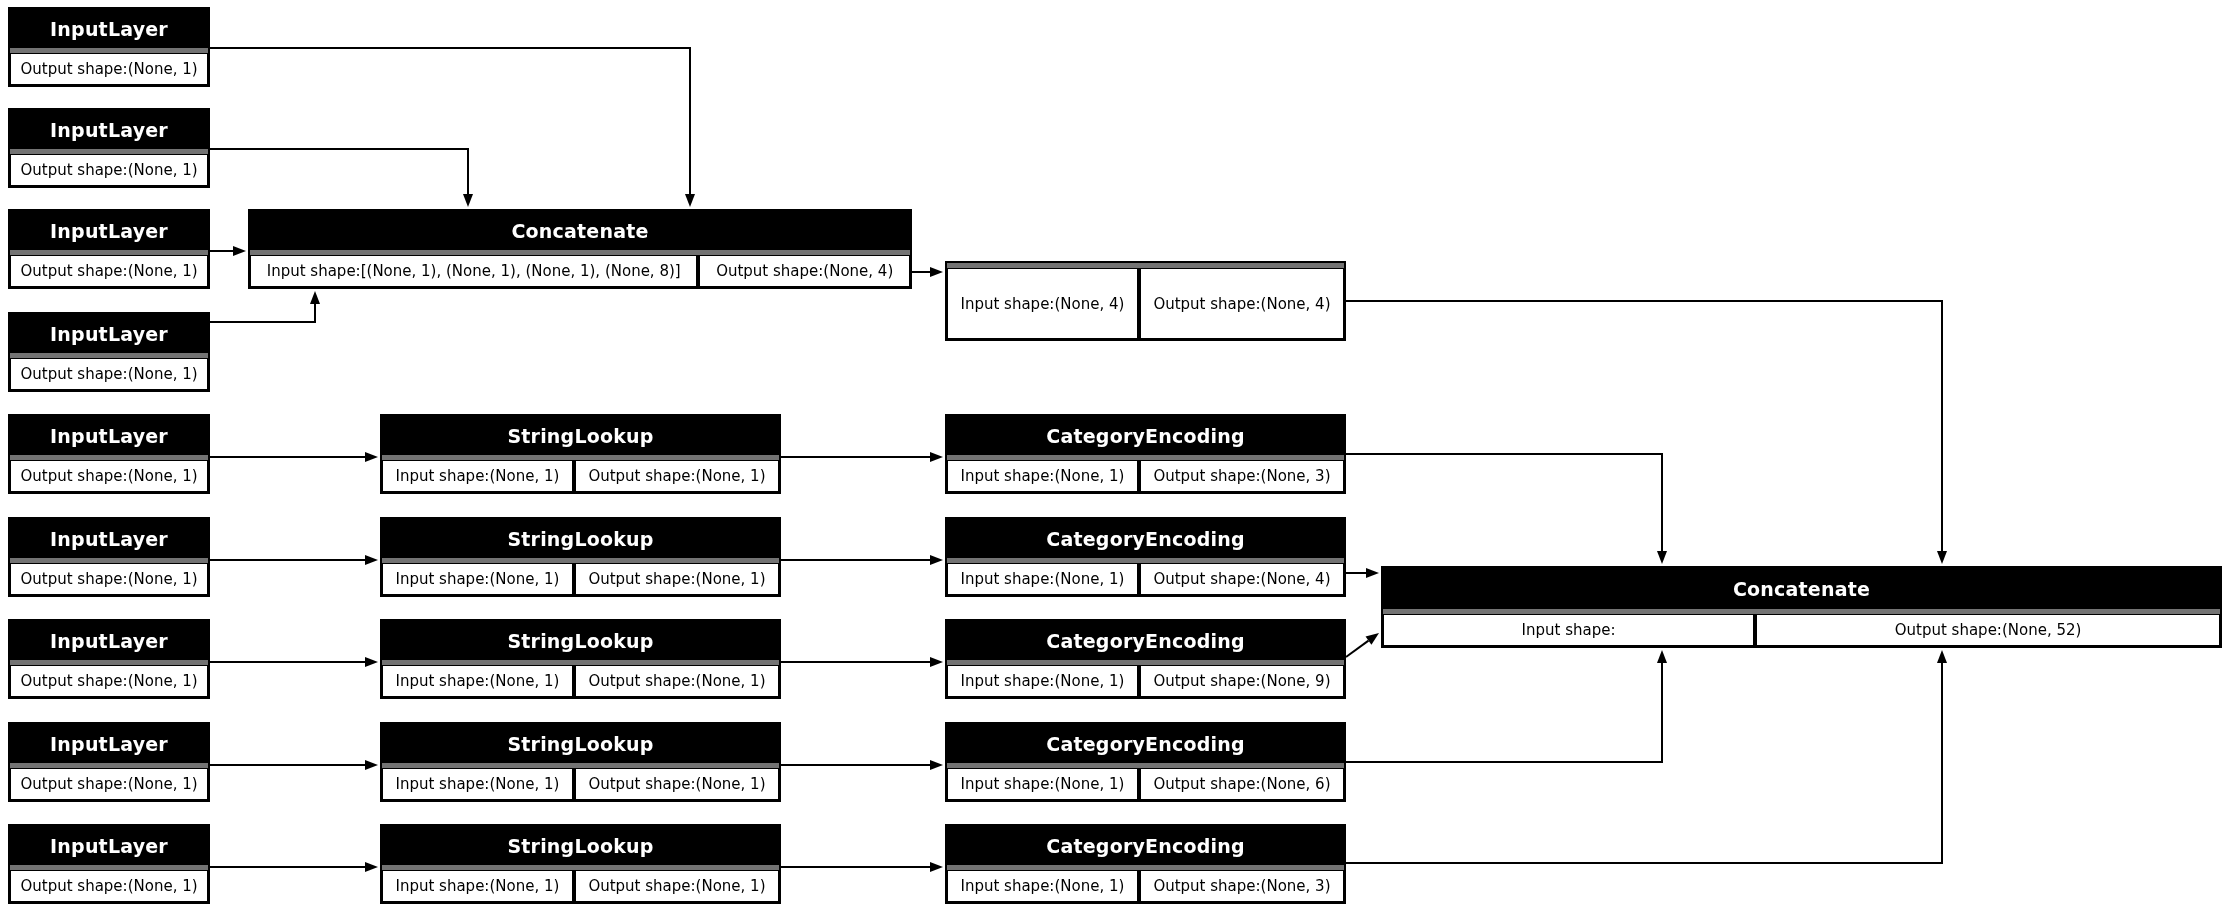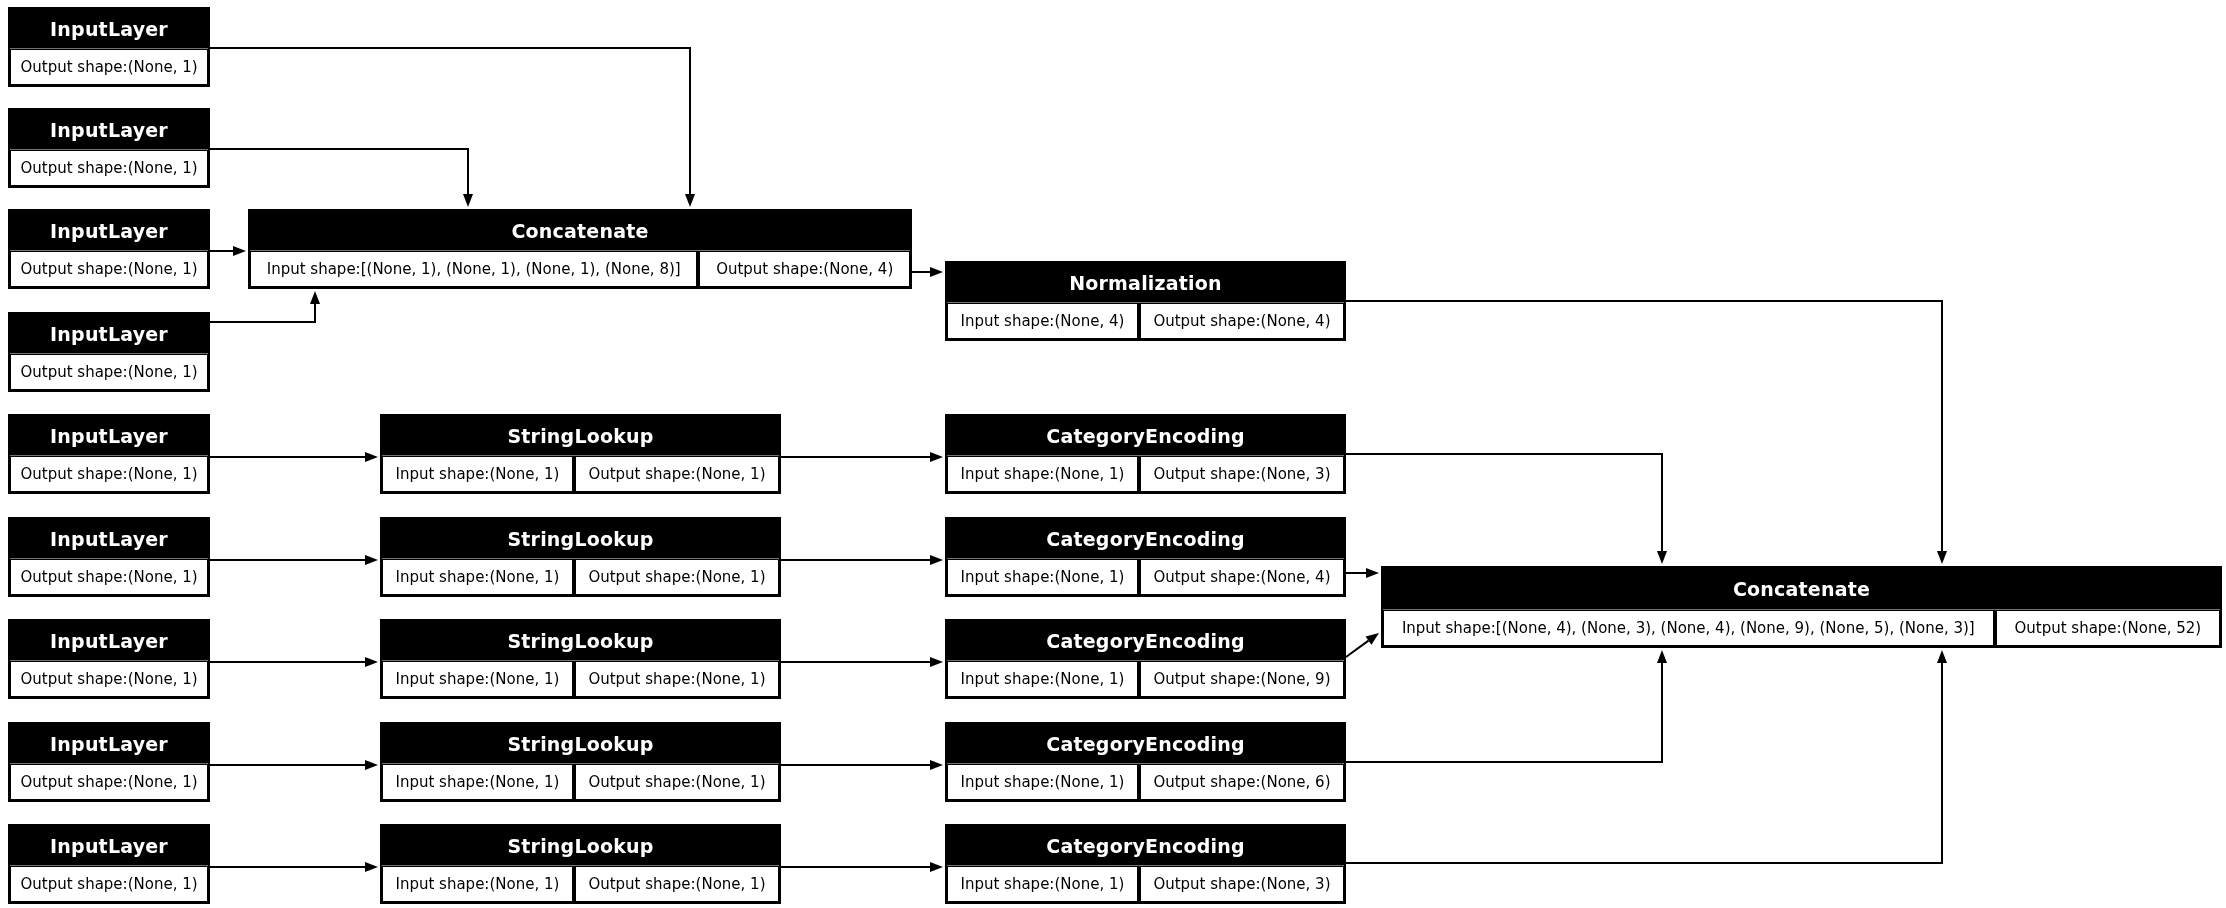--- a/index.html
+++ b/index.html
@@ -35,21 +35,21 @@
     font-size: 19px;
     letter-spacing: 0.2px;
     background: #000000;
   }
   .node .cells {
     flex: 1 1 auto;
     display: flex;
     flex-direction: row;
     background: #000000;
     gap: 2px;
-    border-top: 1px solid #737373;
+    border-top: 5px solid #737373;
     min-height: 0;
   }
   .node .cell {
     flex: 1 1 auto;
     display: flex;
     align-items: center;
     justify-content: center;
     background: #ffffff;
     color: #000000;
     font-size: 15px;
@@ -195,21 +195,20 @@
             <span class="label">Input shape: </span>
             <span class="value">[(None, 1), (None, 1), (None, 1), (None, 8)]</span>
           </div>
           <div class="cell">
             <span class="label">Output shape: </span>
             <span class="value">(None, 4)</span>
           </div>
         </div>
       </div>
       <div class="node" style="left: 945px; top: 261px; width: 401px; height: 80px;">
-        <div class="title" style="height: 39px;">Normalization</div>
         <div class="cells">
           <div class="cell">
             <span class="label">Input shape: </span>
             <span class="value">(None, 4)</span>
           </div>
           <div class="cell">
             <span class="label">Output shape: </span>
             <span class="value">(None, 4)</span>
           </div>
         </div>
@@ -387,21 +386,20 @@
             <span class="label">Output shape: </span>
             <span class="value">(None, 3)</span>
           </div>
         </div>
       </div>
       <div class="node" style="left: 1381px; top: 566px; width: 841px; height: 82px;">
         <div class="title" style="height: 41px;">Concatenate</div>
         <div class="cells">
           <div class="cell">
             <span class="label">Input shape: </span>
-            <span class="value">[(None, 4), (None, 3), (None, 4), (None, 9), (None, 5), (None, 3)]</span>
           </div>
           <div class="cell">
             <span class="label">Output shape: </span>
             <span class="value">(None, 52)</span>
           </div>
         </div>
       </div>
     </div>
 </div>
 

